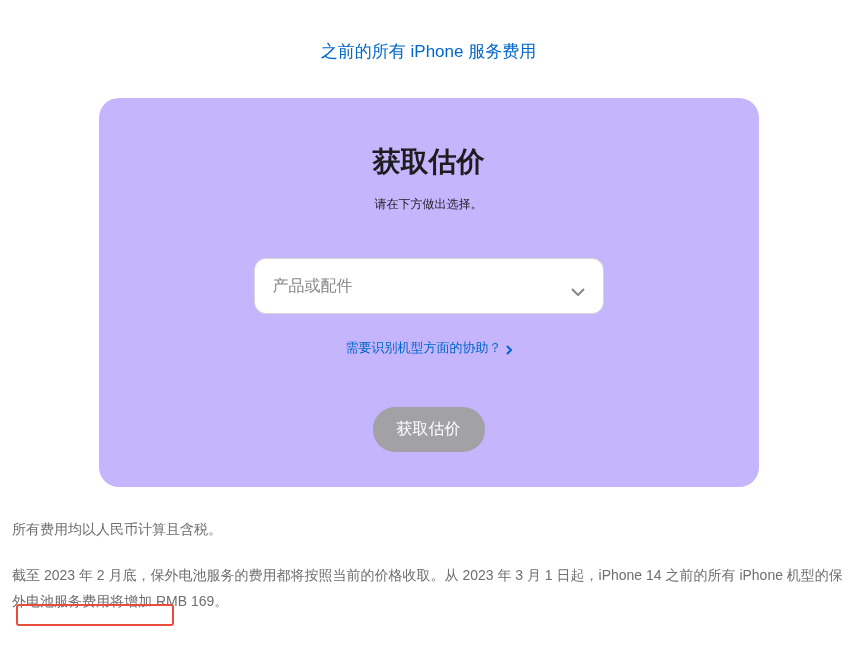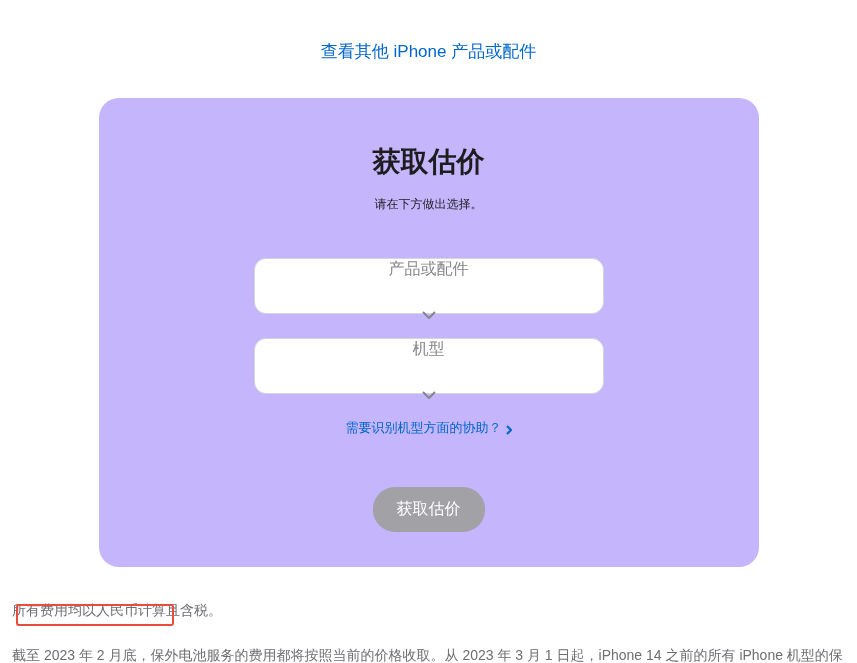--- a/index.html
+++ b/index.html
@@ -48,21 +48,20 @@
       height: 56px;
       background: #ffffff;
       border: 1px solid #d6d6d6;
       border-radius: 12px;
       margin: 0 auto 24px auto;
       display: flex;
       align-items: center;
       justify-content: space-between;
       padding: 0 18px;
       cursor: pointer;
-      flex-direction: column;
     }
     .select-placeholder {
       color: #86868b;
       font-size: 16px;
     }
     .chevron-down {
       width: 14px;
       height: 8px;
     }
     .chevron-down svg {
@@ -104,63 +103,56 @@
     }
     .footer-text {
       padding: 0 12px;
       color: #6e6e73;
       font-size: 14px;
       line-height: 1.9;
     }
     .footer-p1 {
       margin-top: 10px;
       margin-bottom: 18px;
+      font-family: Liberation Serif, serif;
     }
     .footer-p2 {
       position: relative;
     }
     .highlight-box {
       position: absolute;
       border: 2px solid #e74c3c;
       border-radius: 3px;
       left: 16px;
       top: 604px;
       width: 158px;
       height: 22px;
       pointer-events: none;
     }
   </style>
 </head>
 <body>
 
 <div class="top-link">
-  <a href="#">查看其他 iPhone 产品或配件</a>
+  <a href="#">之前的所有 iPhone 服务费用</a>
 </div>
 
 <div class="card">
   <h2 class="card-title">获取估价</h2>
   <p class="card-subtitle">请在下方做出选择。</p>
 
   <div class="select-box">
     <span class="select-placeholder">产品或配件</span>
     <span class="chevron-down">
       <svg viewBox="0 0 14 8">
           <polyline points="1,1 7,7 13,1"></polyline>
         </svg>
     </span>
   </div>
 
-  <div class="select-box">
-    <span class="select-placeholder">机型</span>
-    <span class="chevron-down">
-      <svg viewBox="0 0 14 8">
-          <polyline points="1,1 7,7 13,1"></polyline>
-        </svg>
-    </span>
-  </div>
 
   <a href="#" class="help-link">
     <span>需要识别机型方面的协助？</span>
     <span class="chevron-right">
       <svg viewBox="0 0 6 10">
           <polyline points="1,1 5,5 1,9"></polyline>
         </svg>
     </span>
   </a>
 

